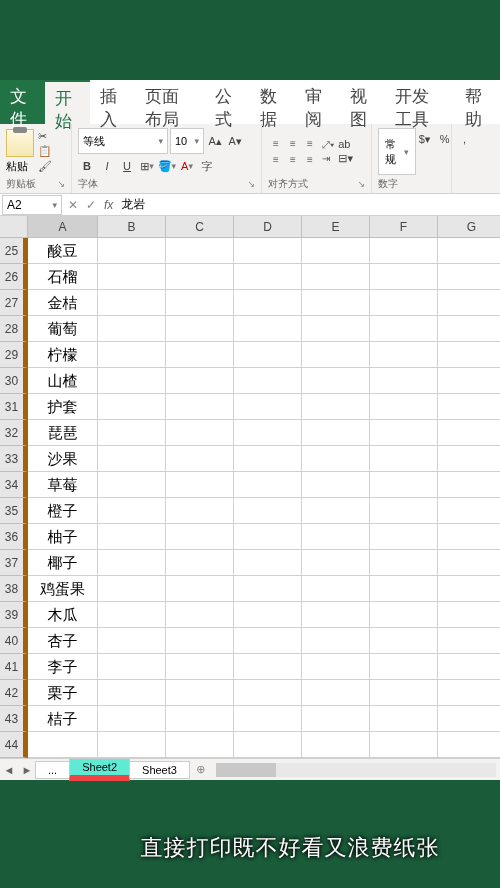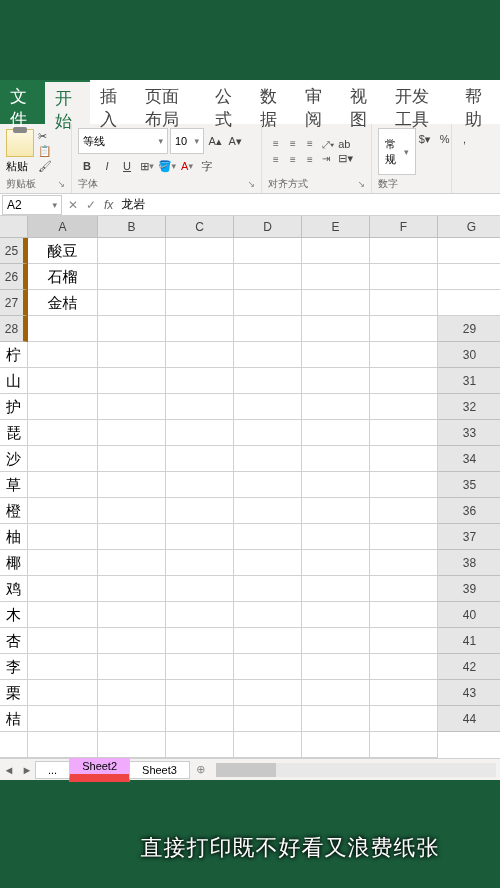--- a/index.html
+++ b/index.html
@@ -35,21 +35,21 @@
   .fx-input { flex:1; padding:0 4px; }
   .grid { display:grid; grid-template-columns: 28px 70px repeat(6, 68px); font-size:14px; }
   .hdr { background:#e6e6e6; border-right:1px solid #bfbfbf; border-bottom:1px solid #bfbfbf; text-align:center; height:22px; line-height:22px; font-size:12px; color:#444;}
   .hdr.sel { background:#d0d0d0; }
   .rh { background:#e6e6e6; border-right:5px solid #a16207; border-bottom:1px solid #bfbfbf; text-align:center; height:26px; line-height:26px; font-size:12px; color:#444;}
   .cell { border-right:1px solid #d0d0d0; border-bottom:1px solid #d0d0d0; height:26px; line-height:26px; padding:0 4px; background:#fff; text-align:center; font-size:15px;}
   .cell.colA { }
   .hscroll { display:flex; align-items:center; height:22px; border-top:1px solid #d0d0d0; font-size:11px; background:#f3f2f1;}
   .nav-btn { width:18px; text-align:center; color:#666; }
   .sheet-tab { border:1px solid #ccc; padding:2px 12px; background:#fff; margin-left:-1px;}
-  .sheet-tab.active { border-bottom:8px solid #ef4444; background:#f0abfc; font-weight:500;}
+  .sheet-tab.active { border-bottom:6px solid #ef4444; background:#5eead4; font-weight:500;}
   .add-sheet { width:22px; text-align:center; color:#888;}
   .scrolltrack { flex:1; height:14px; background:#e8e8e8; margin:0 4px; position:relative;}
   .scrollthumb { position:absolute; left:0; width:60px; height:14px; background:#c8c8c8;}
   .caption { position:absolute; bottom:25px; width:100%; text-align:center; color:#fff; font-size:22px; text-shadow: 0 0 4px #000, 0 0 4px #000; letter-spacing:1px;margin-left:40px;}
   .dd { font-size:9px; color:#777; }
 </style>
 </head>
 <body>
 
 <div class="app">
@@ -203,20 +203,21 @@
       <div class="cell"></div>
       <div class="rh">27</div>
       <div class="cell colA">金桔</div>
       <div class="cell"></div>
       <div class="cell"></div>
       <div class="cell"></div>
       <div class="cell"></div>
       <div class="cell"></div>
       <div class="cell"></div>
       <div class="rh">28</div>
+      <div class="cell colA">葡萄</div>
       <div class="cell"></div>
       <div class="cell"></div>
       <div class="cell"></div>
       <div class="cell"></div>
       <div class="cell"></div>
       <div class="cell"></div>
       <div class="rh">29</div>
       <div class="cell colA">柠檬</div>
       <div class="cell"></div>
       <div class="cell"></div>

